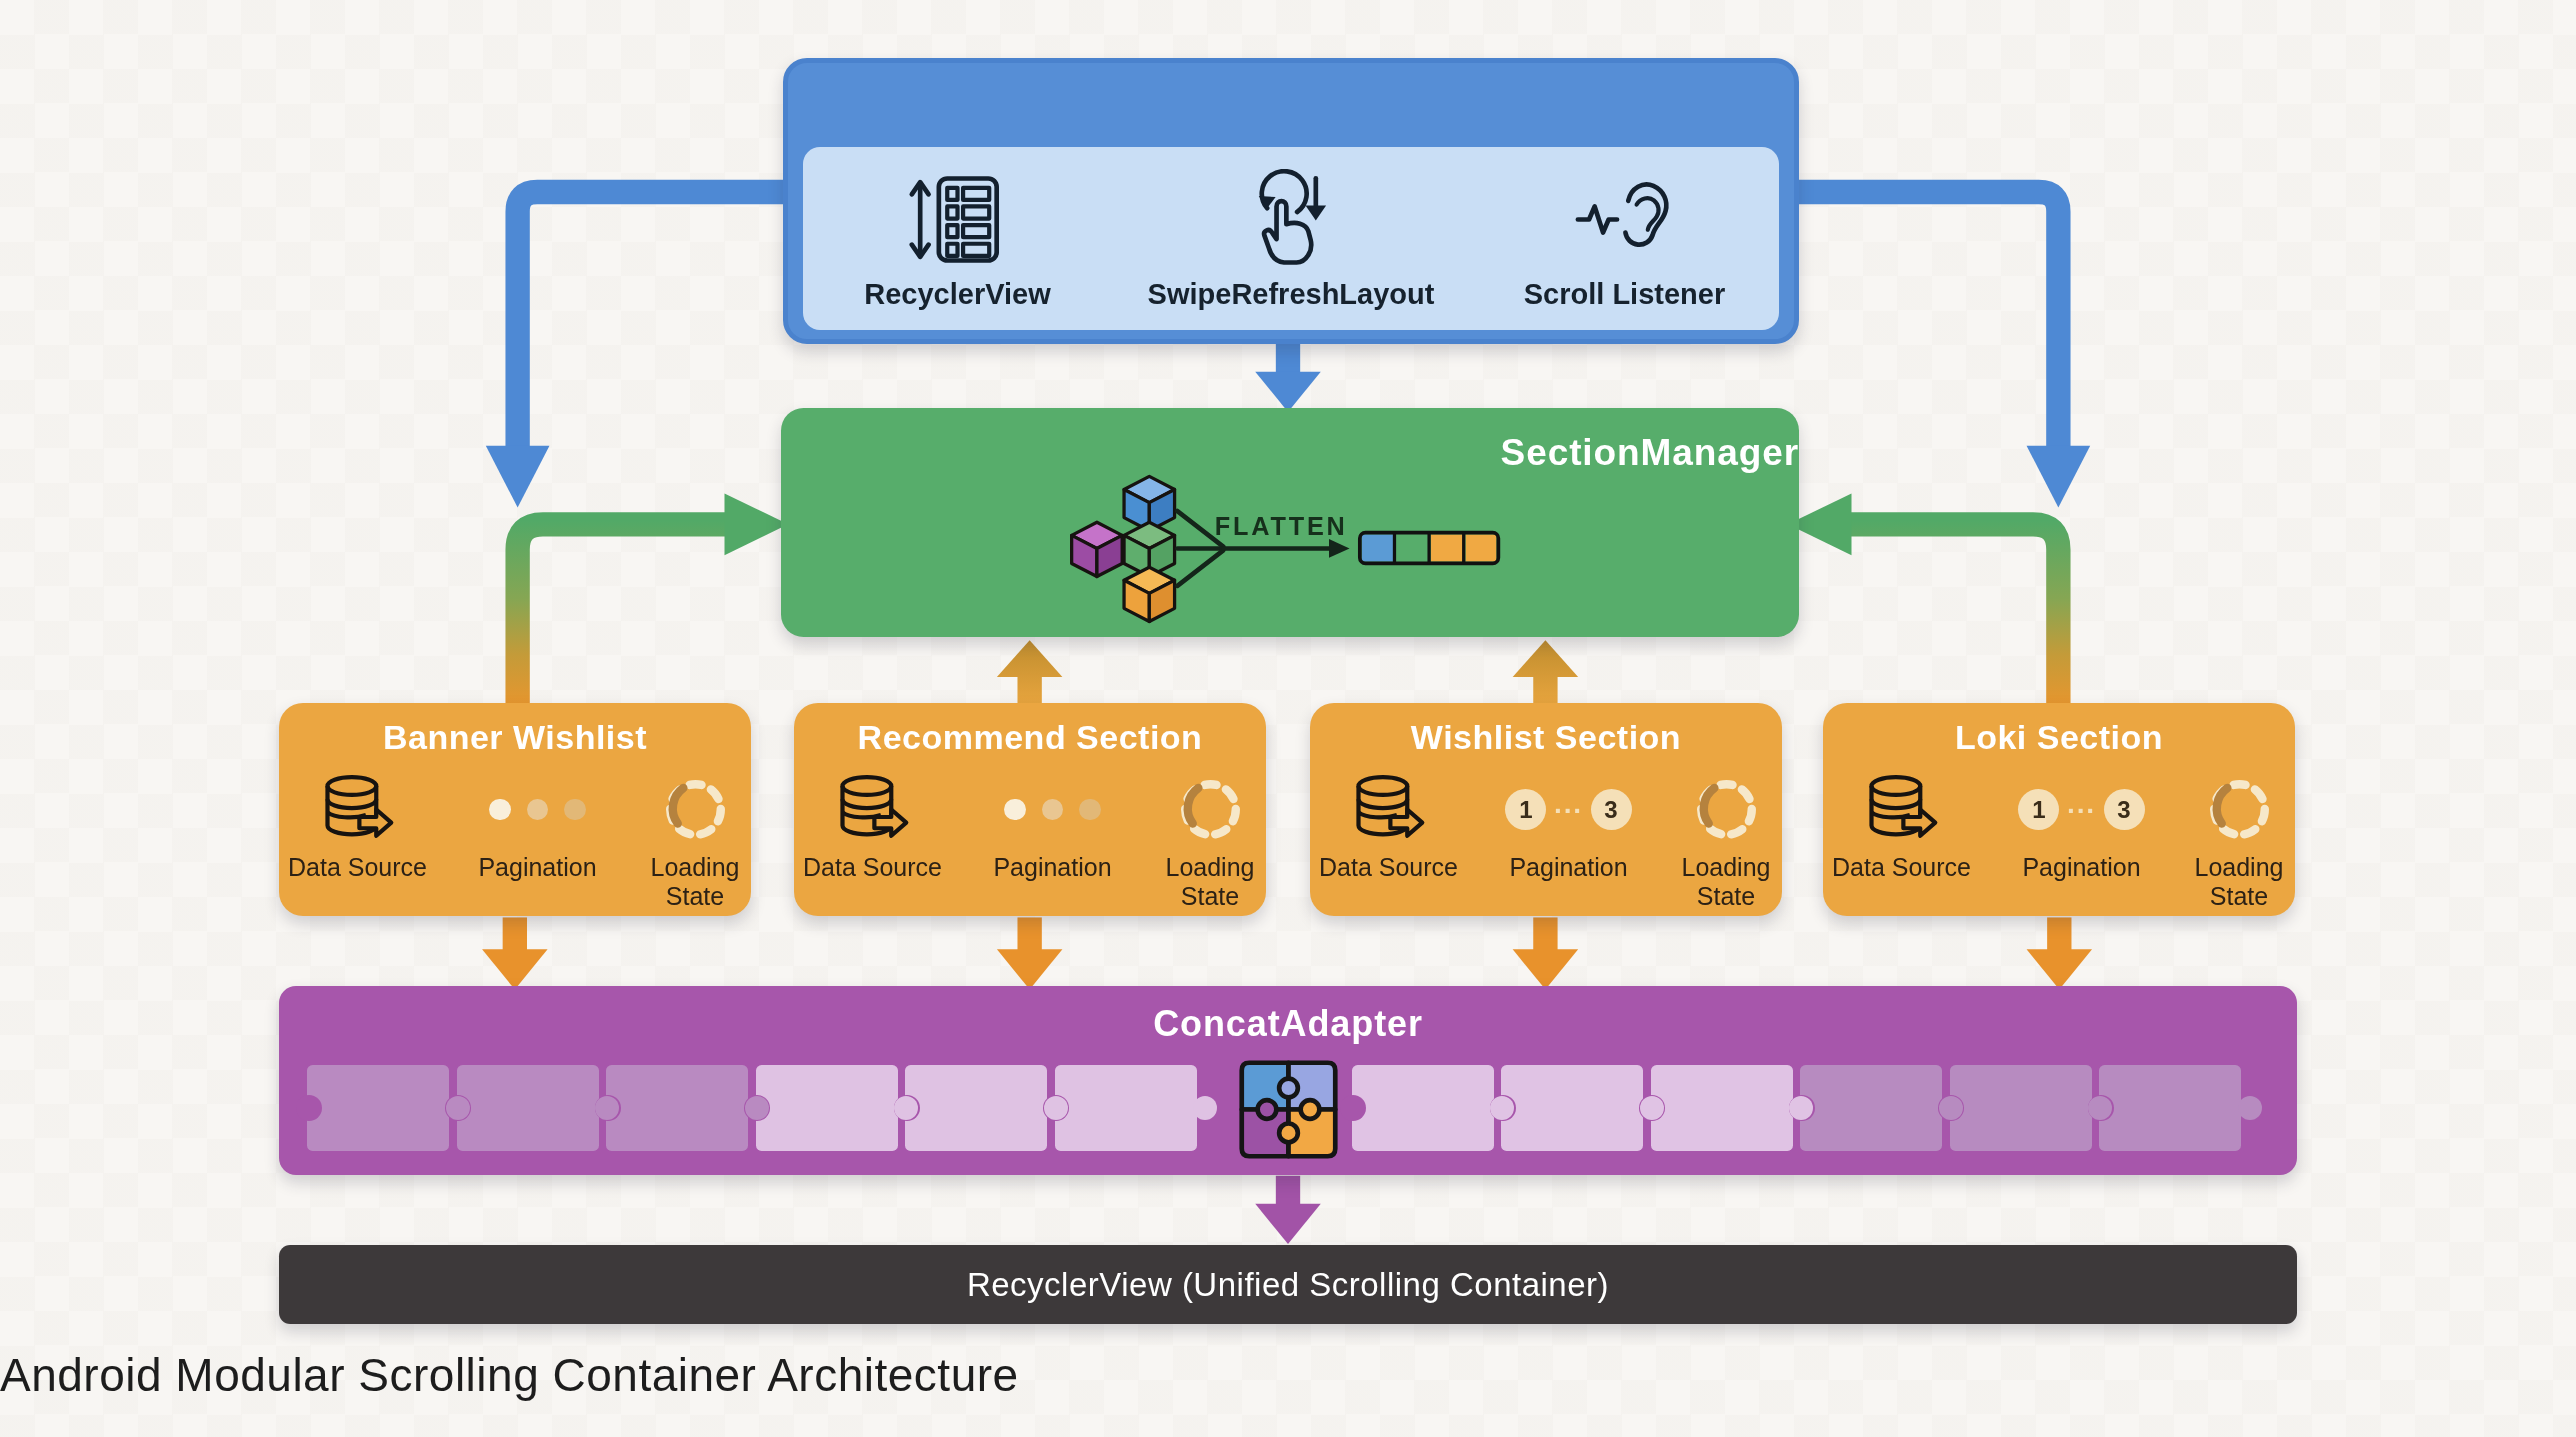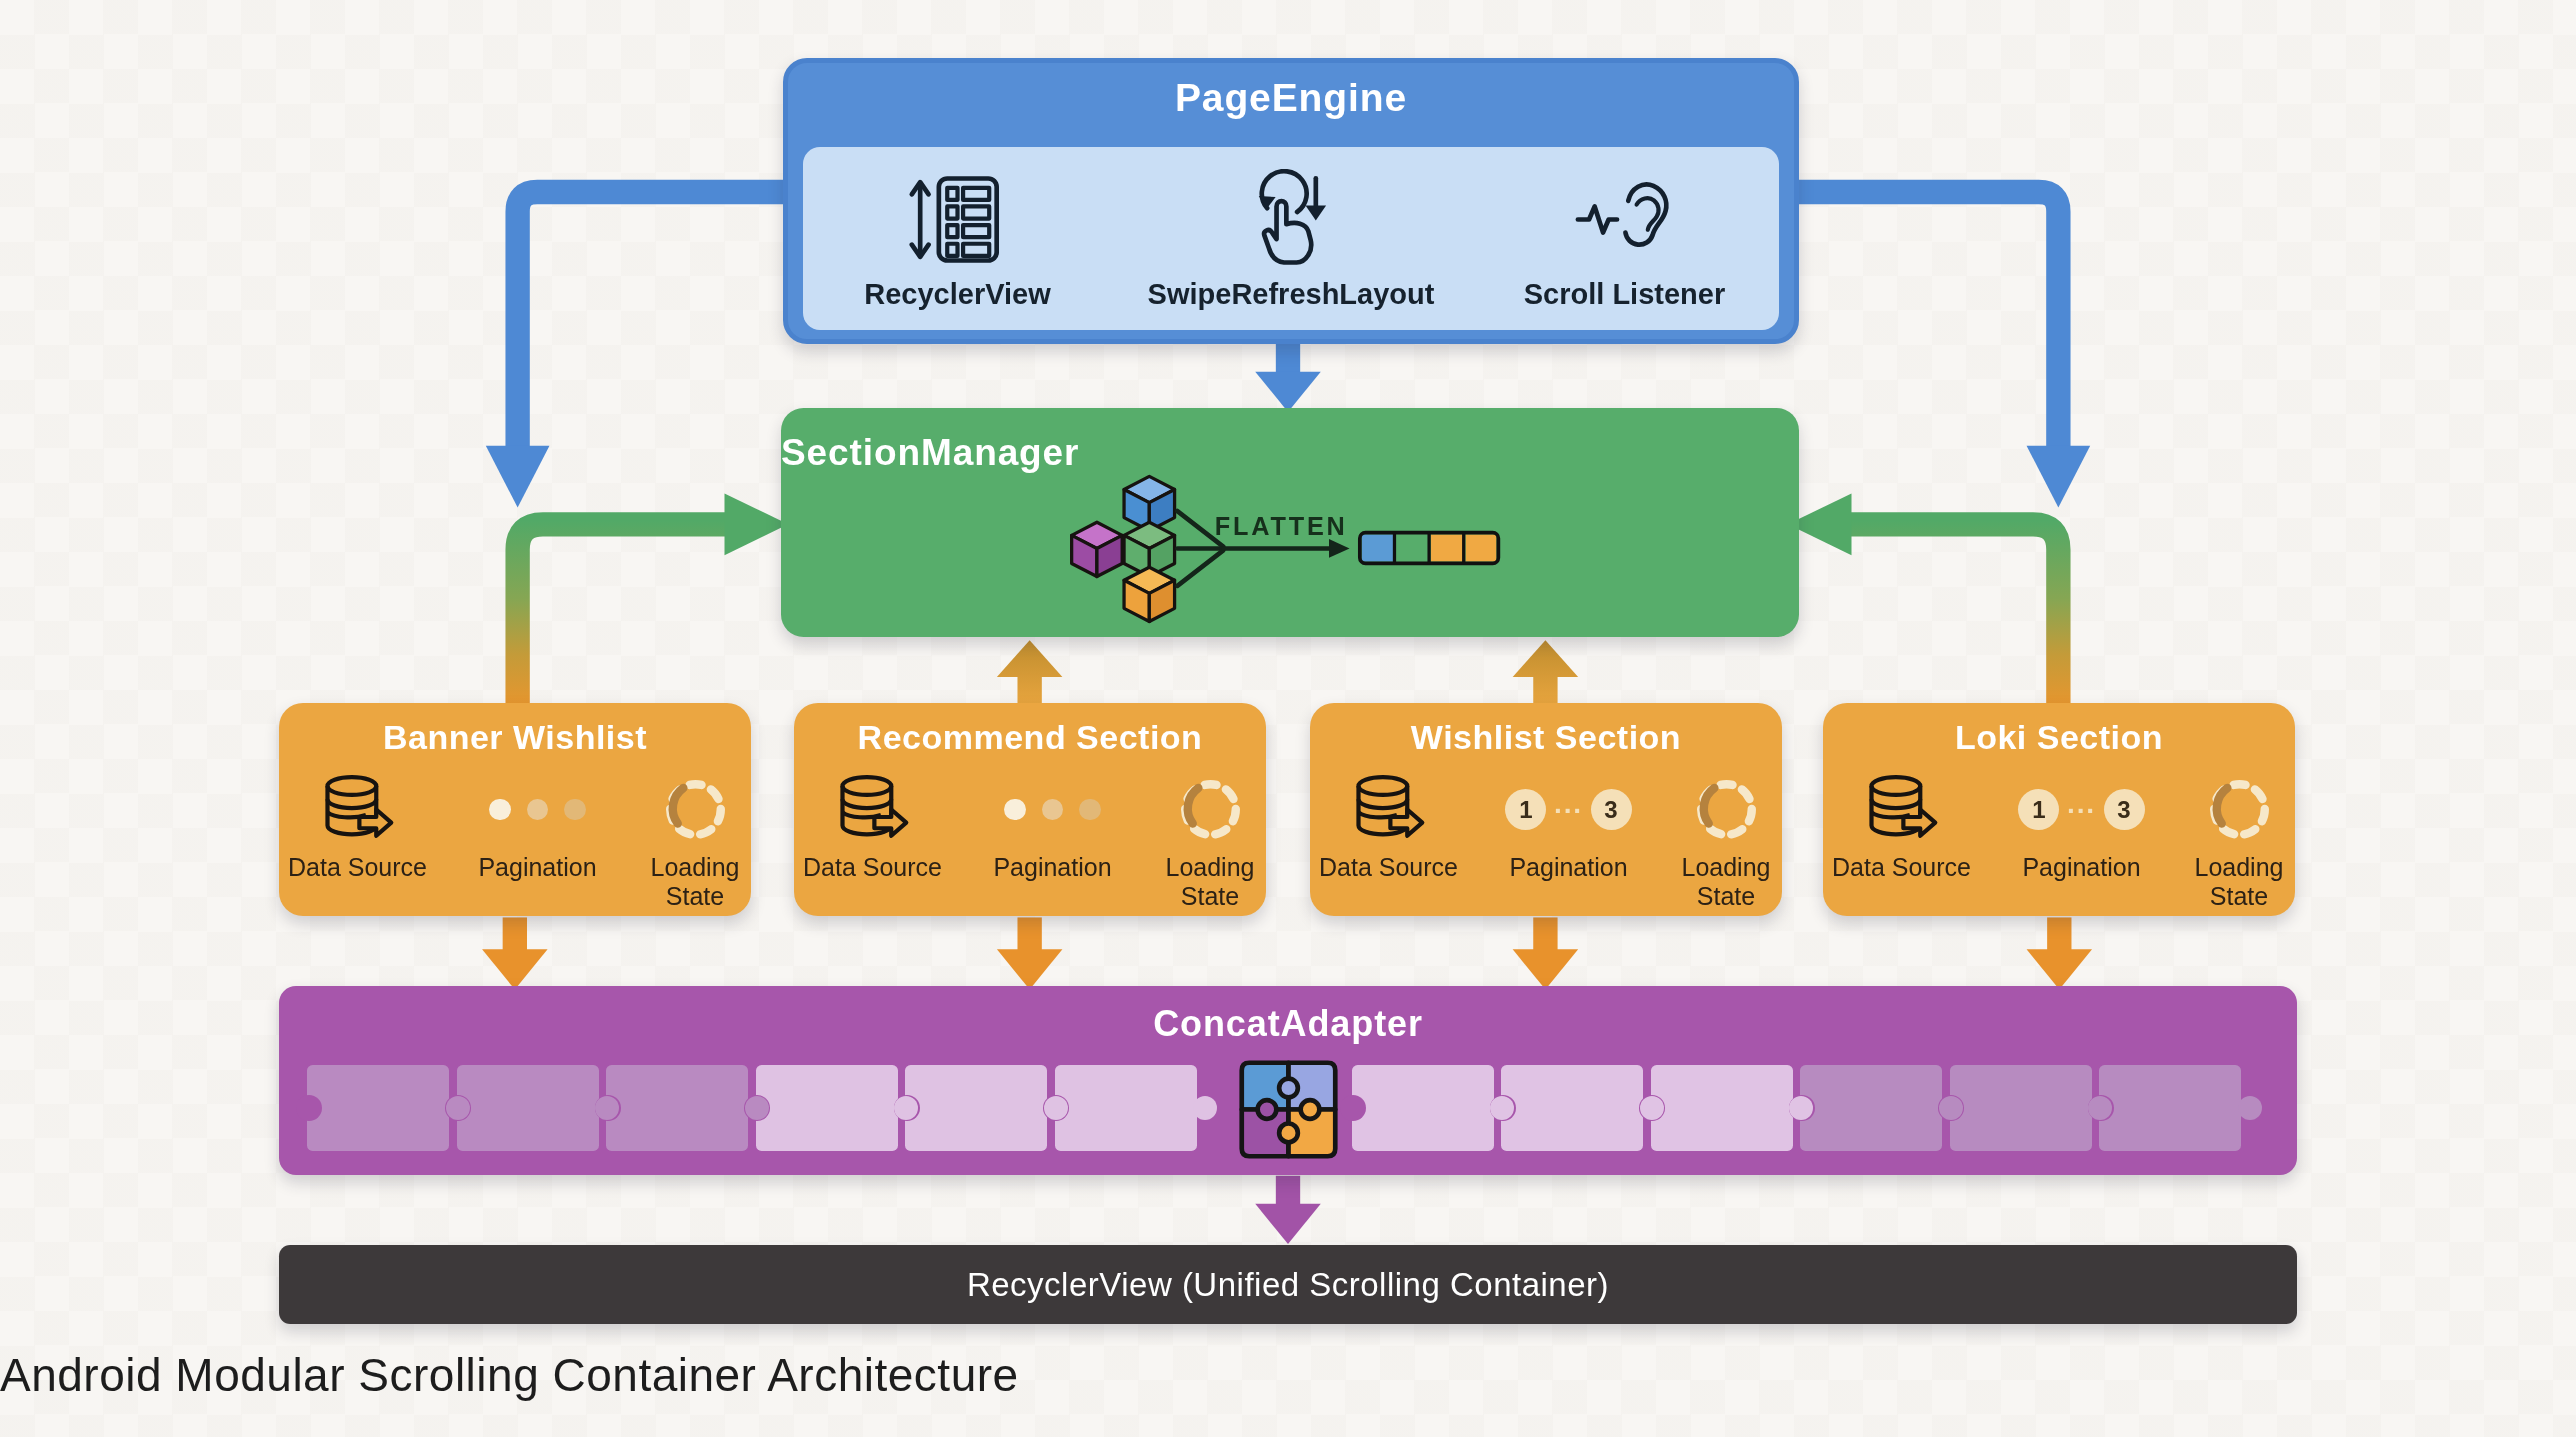--- a/index.html
+++ b/index.html
@@ -22,21 +22,21 @@
   
   #page-engine{left:783px;top:58px;width:1016px;height:286px;background:#568ed6;border:5.6px solid #4a82cd;border-radius:24px;box-sizing:border-box;}
   #page-engine .pe-title{position:absolute;left:0;right:0;top:13px;text-align:center;color:#fff;font-size:39px;font-weight:600;letter-spacing:0.9px;}
   #pe-panel{position:absolute;left:15px;right:15px;top:84px;height:183px;background:#c9def5;border-radius:17px;display:flex;justify-content:space-between;align-items:flex-start;padding-top:15px;box-sizing:border-box;}
   .pe-item{display:flex;flex-direction:column;align-items:center;width:309px;}
   .pe-icon{height:114px;display:flex;align-items:center;justify-content:center;}
   .pe-label{font-size:29px;font-weight:600;color:#16222e;margin-top:1.9px;white-space:nowrap;}
 
   
   #section-manager{left:781px;top:408px;width:1018px;height:229px;background:#57ad6b;border-radius:22.5px;}
-  #section-manager .sm-title{position:absolute;left:0;right:0;top:24px;text-align:left;color:#fff;font-size:37px;font-weight:600;letter-spacing:0.9px;}
+  #section-manager .sm-title{position:absolute;left:0;right:0;top:24px;text-align:right;color:#fff;font-size:37px;font-weight:600;letter-spacing:0.9px;}
   #flatten-svg{position:absolute;left:271px;top:58px;}
   .flatten-text{font-family:"Liberation Sans",sans-serif;font-size:27px;font-weight:700;letter-spacing:3px;fill:#16301c;}
 
   
   .section{top:703px;width:472px;height:213px;background:#eba641;border-radius:24px;}
   #sec-banner{left:279px;} #sec-recommend{left:794px;} #sec-wishlist{left:1310px;} #sec-loki{left:1823px;}
   .s-title{position:absolute;left:0;right:0;top:15px;text-align:center;color:#fff;font-size:34px;font-weight:600;letter-spacing:0.5px;}
   .s-row{position:absolute;left:0;right:0;top:67px;display:flex;justify-content:center;gap:24px;align-items:flex-start;}
   .s-col{display:flex;flex-direction:column;align-items:center;}
   .s-col.c1{width:155px;} .s-col.c2{width:157px;} .s-col.c3{width:110px;}
@@ -140,21 +140,20 @@
       <polygon points="2165,1014 2235,1014 2200,1057" fill="#e8922c"></polygon>
     </g>
 
     <g>
       <rect x="1363" y="1256" width="26" height="32" fill="#a253a7"></rect>
       <polygon points="1341,1286 1411,1286 1376,1329" fill="#a253a7"></polygon>
     </g>
   </svg>
 
   <div id="page-engine" class="box">
-    <div class="pe-title">PageEngine</div>
     <div id="pe-panel">
 
       <div class="pe-item">
         <div class="pe-icon">
           <svg width="105" height="97" viewBox="0 0 112 104">
             <g fill="none" stroke="#13202e" stroke-width="5" stroke-linecap="round" stroke-linejoin="round">
               <line x1="16" y1="14" x2="16" y2="90"></line>
               <polyline points="7,25 16,12 25,25"></polyline>
               <polyline points="7,79 16,92 25,79"></polyline>
               <rect x="36" y="8" width="62" height="88" rx="9"></rect>

